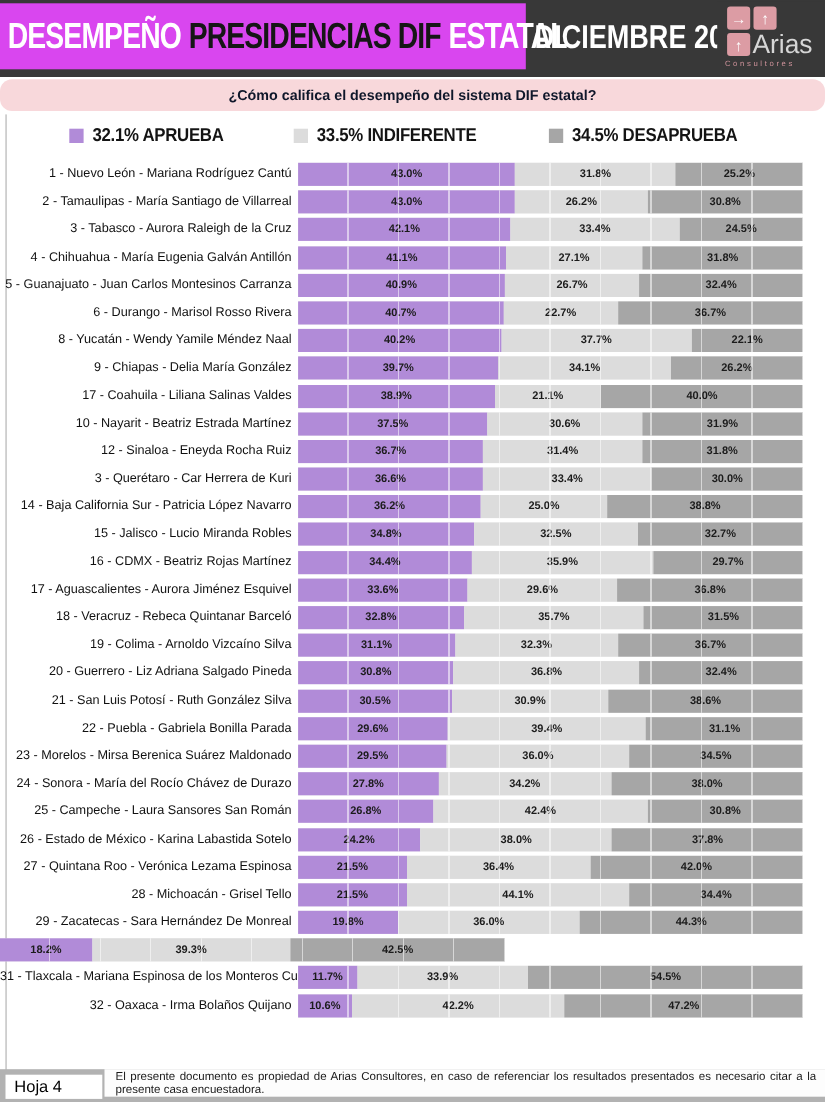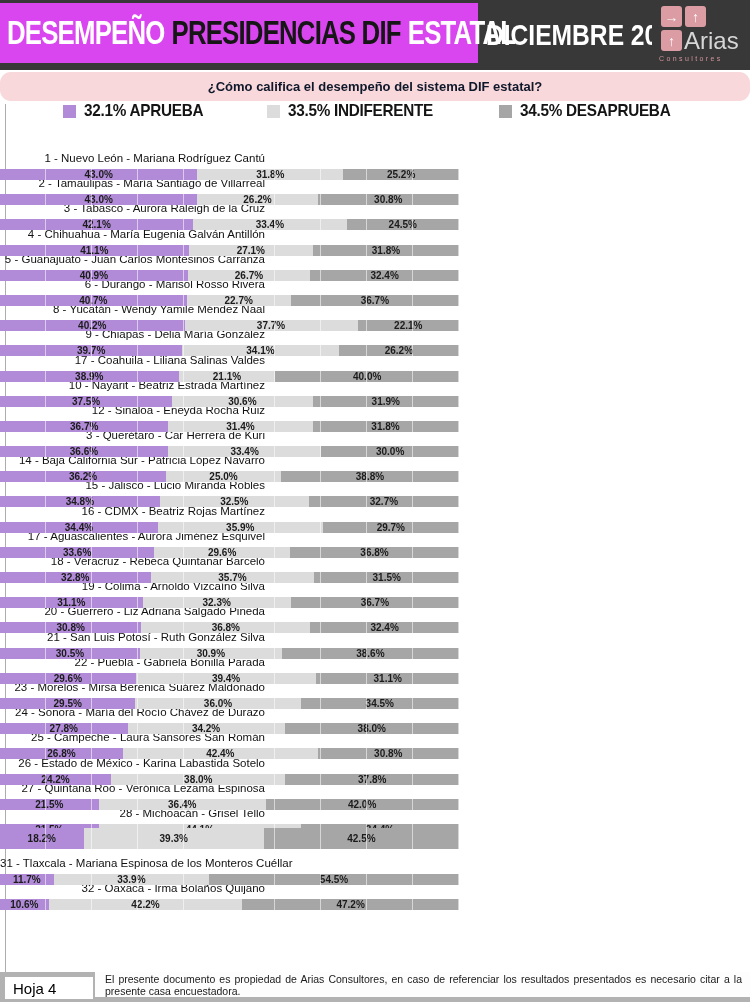--- a/index.html
+++ b/index.html
@@ -23,28 +23,28 @@
   .lsq{position:absolute;width:21px;height:21px;background:#dc9ca4;border-radius:3px;
     color:#fff;font-weight:bold;font-size:14px;display:flex;align-items:center;justify-content:center;}
   .lsq1{left:9px;top:5px;} .lsq2{left:33px;top:5px;} .lsq3{left:9px;top:29px;}
   .logo-name{position:absolute;left:32px;top:26px;font-size:24px;color:#d6d6d6;}
   .logo-sub{position:absolute;left:7px;top:54px;font-size:7px;letter-spacing:2.4px;color:#cf939b;white-space:nowrap;}
   
   .question{position:absolute;top:72px;left:0;width:750px;height:29px;background:#f8d8db;
     display:flex;align-items:center;justify-content:center;font-weight:bold;font-size:13px;color:#0f172a;border-radius:11px;}
   
   .legend{position:absolute;top:101px;left:0;width:750px;height:44px;background:#fff;
-    display:flex;align-items:flex-start;justify-content:center;gap:50px;}
+    display:flex;align-items:center;justify-content:center;gap:50px;}
   .legend-item{display:flex;align-items:center;}
   .legend-swatch{width:13px;height:13px;margin-right:8px;flex:none;}
   .legend-label{font-weight:bold;font-size:17px;color:#141414;letter-spacing:-.3px;
     transform:scaleX(.9);transform-origin:left center;white-space:nowrap;}
   
   .chart{position:absolute;top:148px;left:0;width:750px;}
-  .row{height:21px;margin-bottom:4.2px;display:flex;flex-direction:column;}
+  .row{height:21px;margin-bottom:4.2px;display:flex;}
   .row-label{width:271px;box-sizing:border-box;padding-right:6px;text-align:right;
     font-size:11.5px;color:#111;line-height:21px;white-space:nowrap;overflow:visible;}
   .bar{position:relative;width:459px;height:21px;display:flex;background:#eee;}
   .seg{height:100%;display:flex;align-items:center;justify-content:center;
     font-size:10px;font-weight:bold;color:#1b1b1b;overflow:hidden;box-sizing:border-box;}
   .grid-overlay{position:absolute;inset:0;pointer-events:none;
     background:repeating-linear-gradient(to right,transparent 0,transparent 44.9px,
       rgba(255,255,255,.55) 44.9px,rgba(255,255,255,.55) 45.9px);}
   
   .page-rule{position:absolute;left:5px;top:104px;width:1px;height:898px;background:#6a6a6a;opacity:.55;}
@@ -337,20 +337,29 @@
     <div class="row">
       <div class="row-label">28 - Michoacán - Grisel Tello</div>
       <div class="bar">
         <div class="seg" style="width: 21.5%; background: rgb(177, 139, 216);">21.5%</div>
         <div class="seg" style="width: 44.1%; background: rgb(220, 220, 220);">44.1%</div>
         <div class="seg" style="width: 34.4%; background: rgb(166, 166, 166);">34.4%</div>
         <div class="grid-overlay"></div>
       </div>
     </div>
     <div class="row">
+      <div class="row-label">29 - Zacatecas - Sara Hernández De Monreal</div>
+      <div class="bar">
+        <div class="seg" style="width: 19.8%; background: rgb(177, 139, 216);">19.8%</div>
+        <div class="seg" style="width: 36%; background: rgb(220, 220, 220);">36.0%</div>
+        <div class="seg" style="width: 44.3%; background: rgb(166, 166, 166);">44.3%</div>
+        <div class="grid-overlay"></div>
+      </div>
+    </div>
+    <div class="row">
       <div class="bar">
         <div class="seg" style="width: 18.2%; background: rgb(177, 139, 216);">18.2%</div>
         <div class="seg" style="width: 39.3%; background: rgb(220, 220, 220);">39.3%</div>
         <div class="seg" style="width: 42.5%; background: rgb(166, 166, 166);">42.5%</div>
         <div class="grid-overlay"></div>
       </div>
     </div>
     <div class="row">
       <div class="row-label">31 - Tlaxcala - Mariana Espinosa de los Monteros Cuéllar</div>
       <div class="bar">

